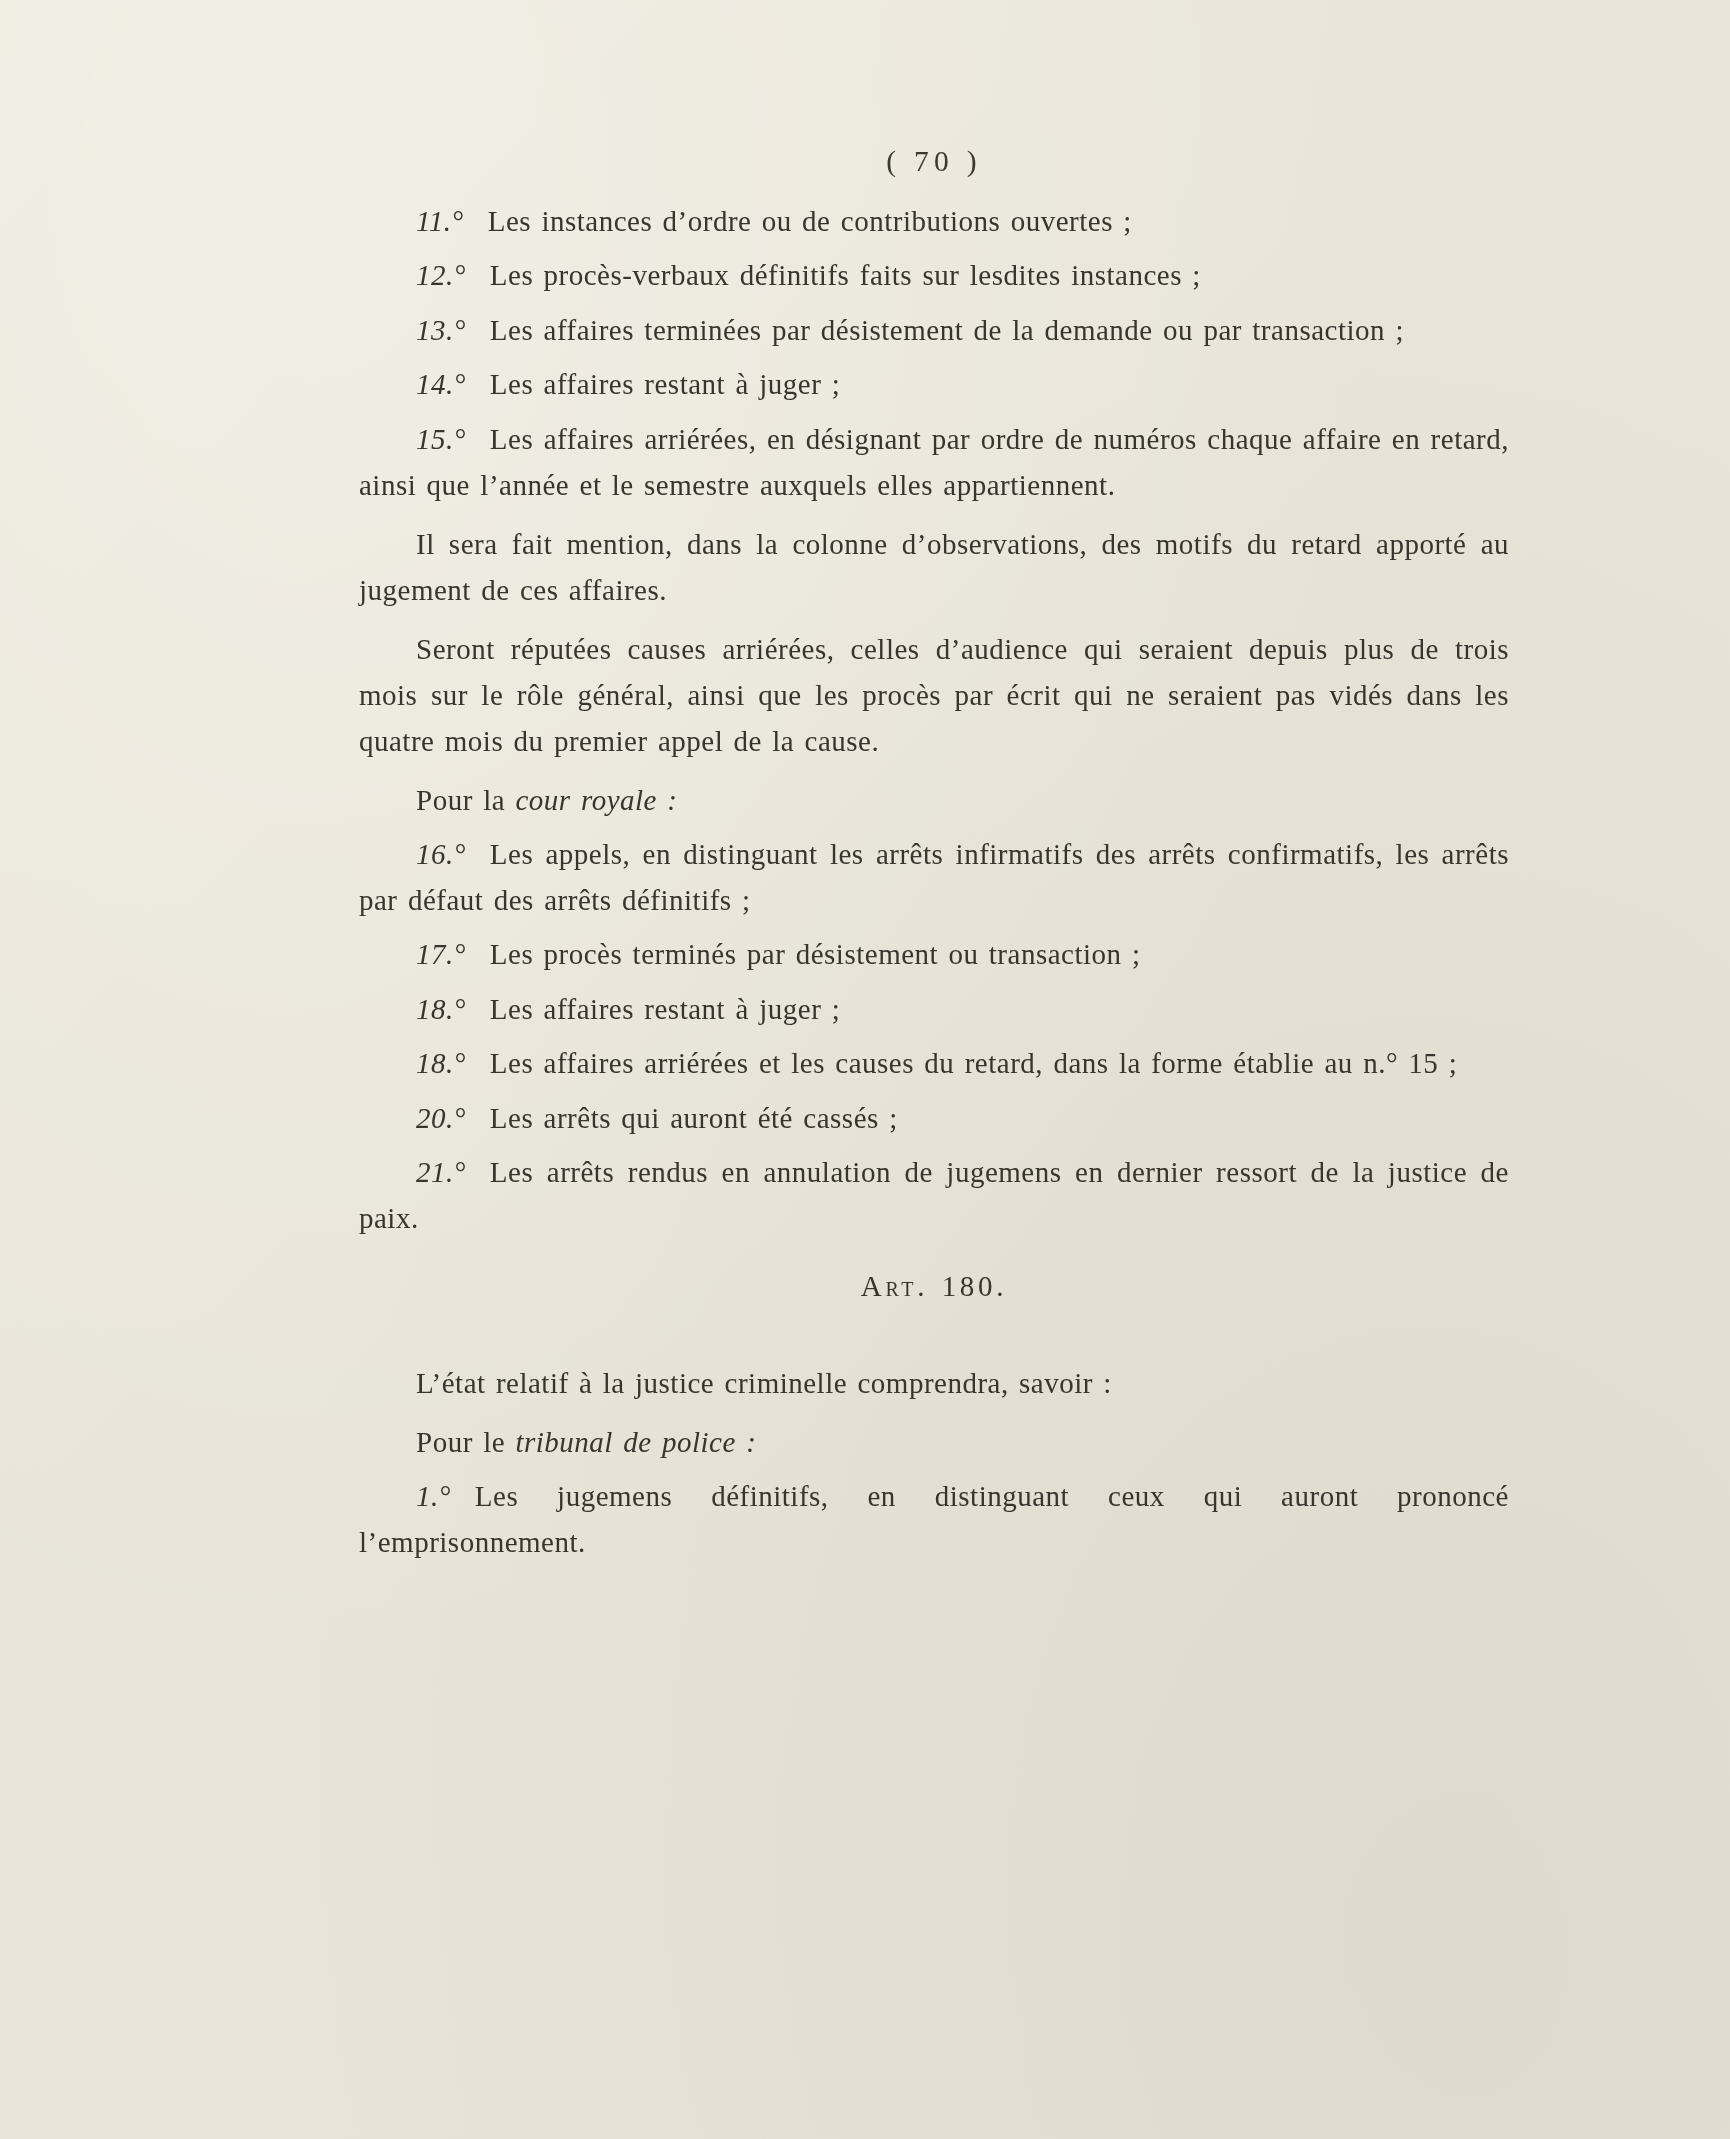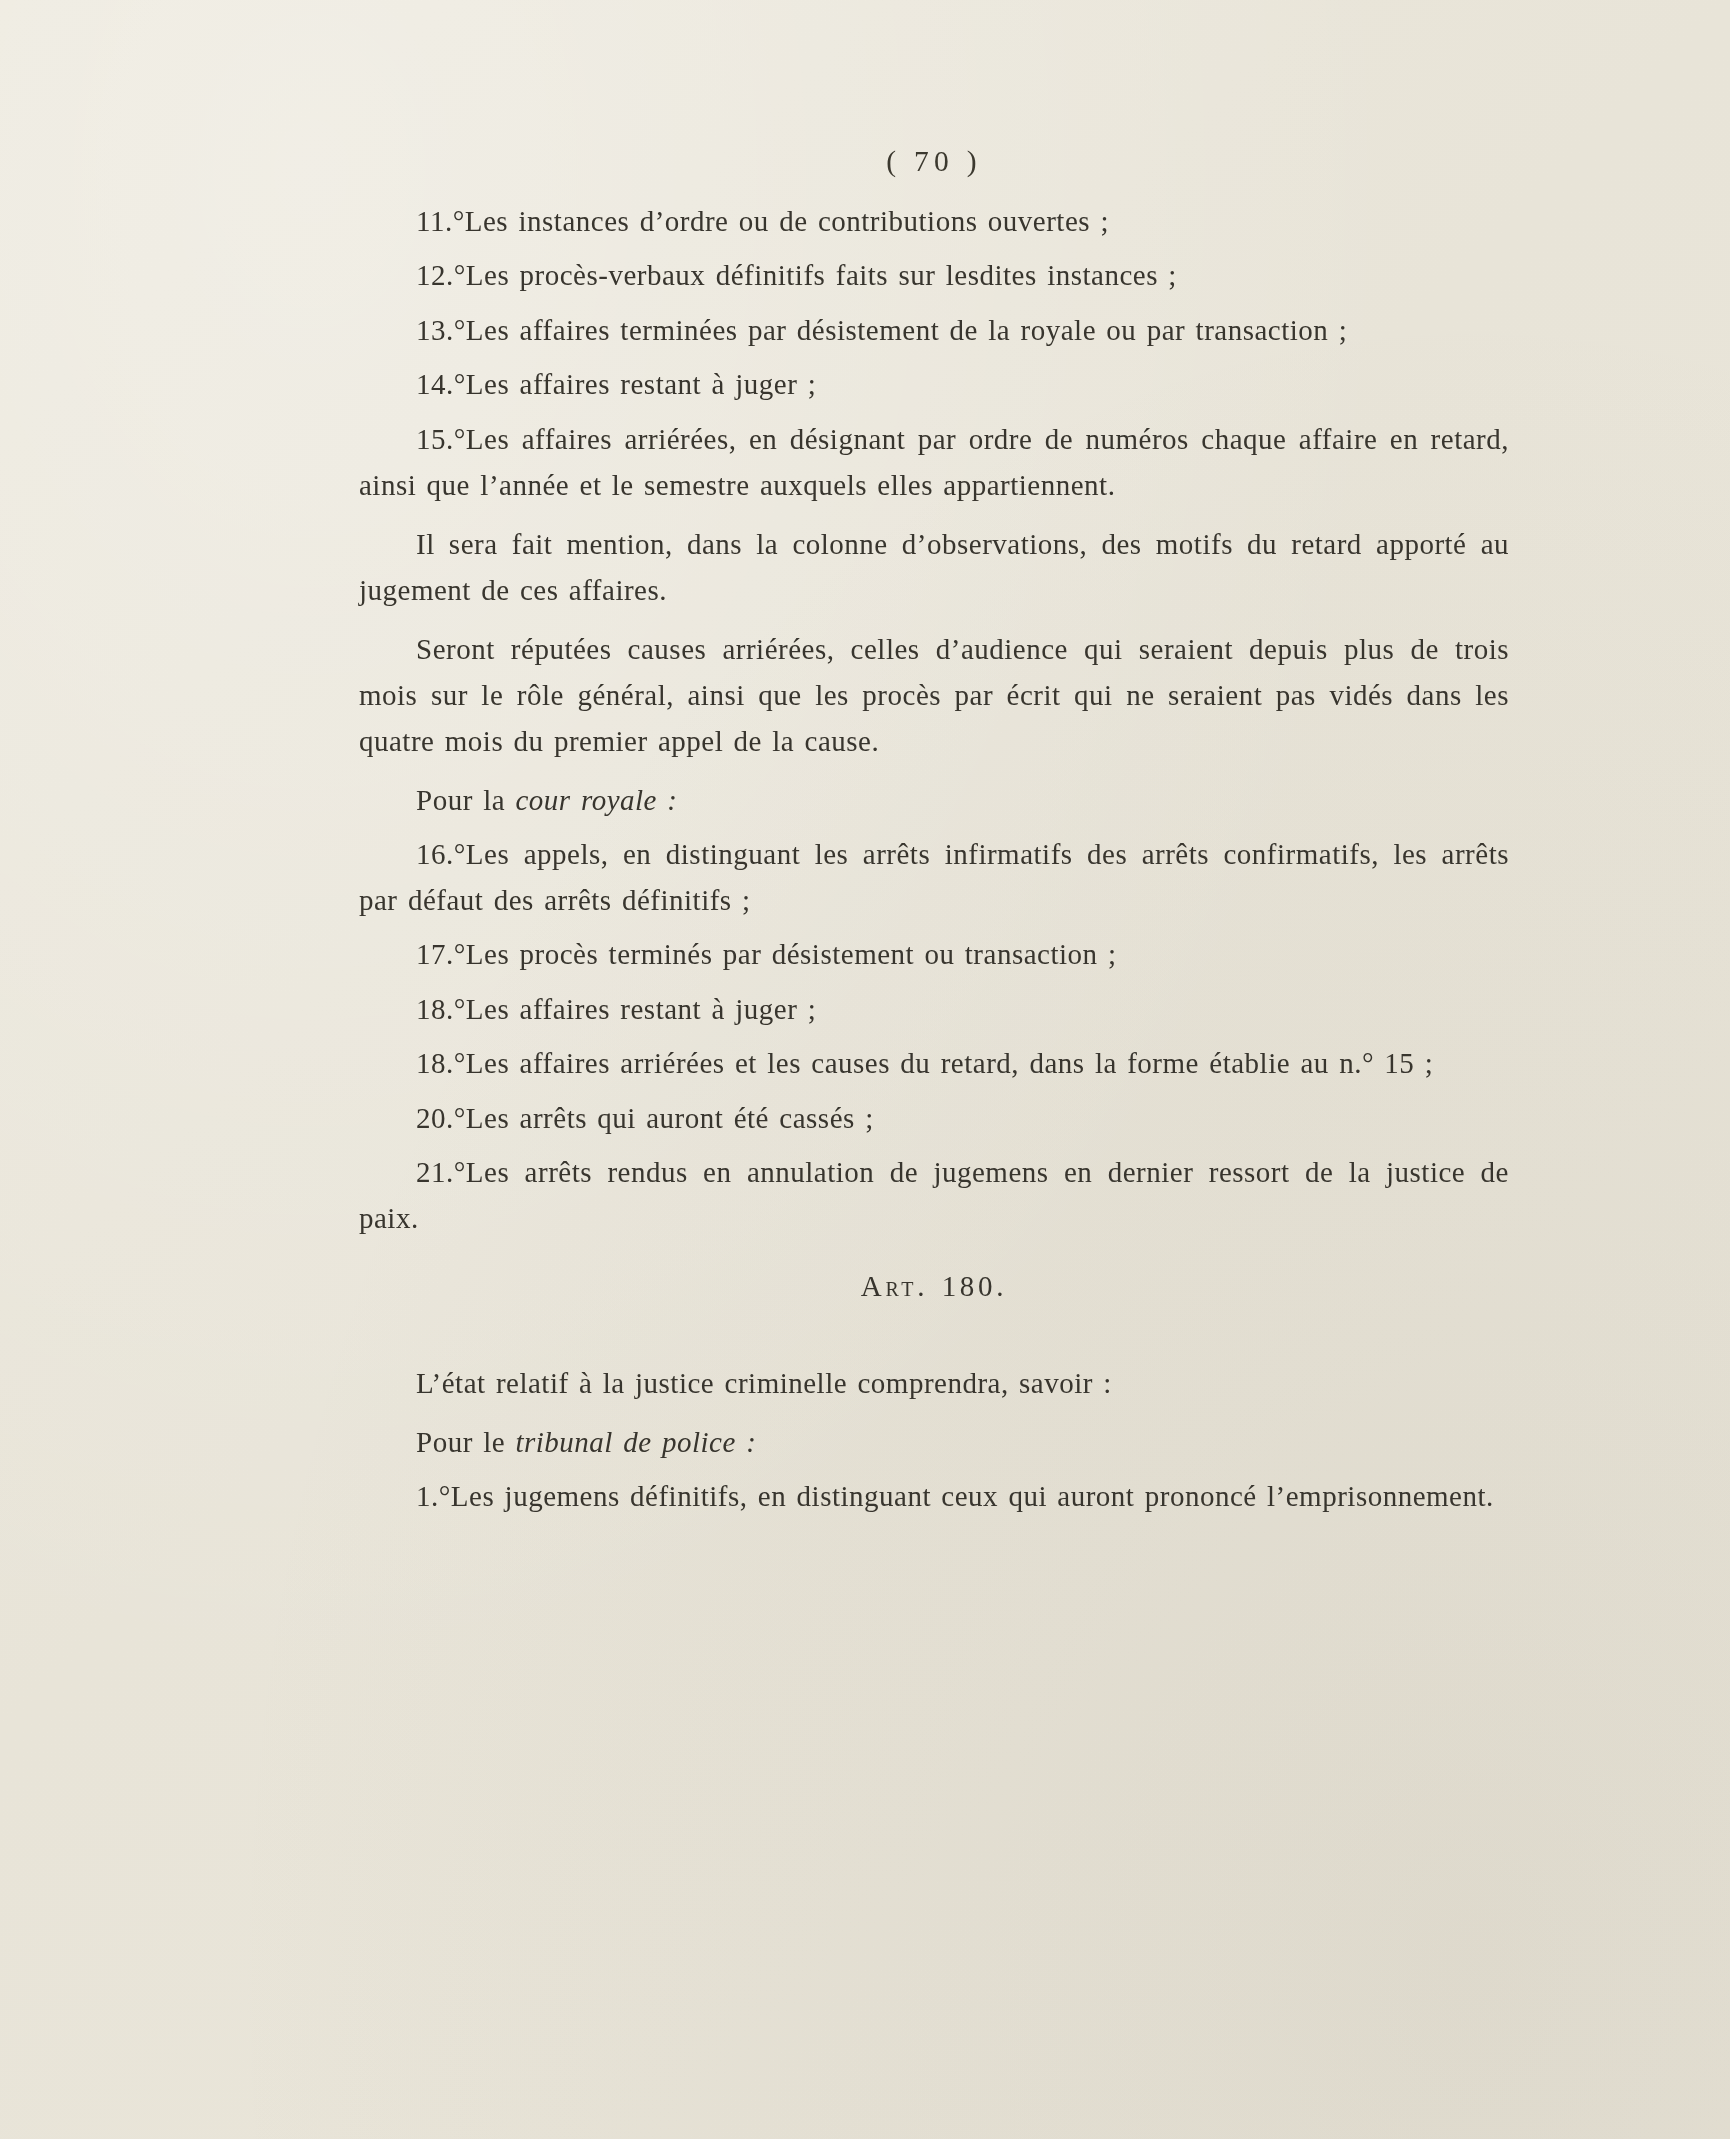--- a/index.html
+++ b/index.html
@@ -49,35 +49,37 @@
   .para.body { margin-top: 13px; }
   .para.center {
     text-align: center;
     text-indent: 0;
     font-variant: small-caps;
     letter-spacing: 3.7px;
     margin-top: 22px;
     margin-bottom: 51px;
   }
   .num {
+    margin-right: 24px;
+    font-style: italic;
   }
   .italic {
     font-style: italic;
   }
 </style>
 </head>
 <body>
 
 <div class="sheet">
   <div class="content">
     <p class="page-number">( 70 )</p>
 
   <p class="para item"><span class="num">11.°</span><span>Les instances d’ordre ou de contributions ouvertes ;</span></p>
       <p class="para item"><span class="num">12.°</span><span>Les procès-verbaux définitifs faits sur lesdites instances ;</span></p>
-      <p class="para item"><span class="num">13.°</span><span>Les affaires terminées par désistement de la royale ou par transaction ;</span></p>
+      <p class="para item"><span class="num">13.°</span><span>Les affaires terminées par désistement de la demande ou par transaction ;</span></p>
       <p class="para item"><span class="num">14.°</span><span>Les affaires restant à juger ;</span></p>
       <p class="para item"><span class="num">15.°</span><span>Les affaires arriérées, en désignant par ordre de numéros chaque affaire en retard, ainsi que l’année et le semestre auxquels elles appartiennent.</span></p>
       <p class="para body"><span>Il sera fait mention, dans la colonne d’observations, des motifs du retard apporté au jugement de ces affaires.</span></p>
       <p class="para body"><span>Seront réputées causes arriérées, celles d’audience qui seraient depuis plus de trois mois sur le rôle général, ainsi que les procès par écrit qui ne seraient pas vidés dans les quatre mois du premier appel de la cause.</span></p>
       <p class="para body"><span>Pour la </span><span class="italic">cour royale :</span></p>
       <p class="para item"><span class="num">16.°</span><span>Les appels, en distinguant les arrêts infirmatifs des arrêts confirmatifs, les arrêts par défaut des arrêts définitifs ;</span></p>
       <p class="para item"><span class="num">17.°</span><span>Les procès terminés par désistement ou transaction ;</span></p>
       <p class="para item"><span class="num">18.°</span><span>Les affaires restant à juger ;</span></p>
       <p class="para item"><span class="num">18.°</span><span>Les affaires arriérées et les causes du retard, dans la forme établie au n.° 15 ;</span></p>
       <p class="para item"><span class="num">20.°</span><span>Les arrêts qui auront été cassés ;</span></p>

